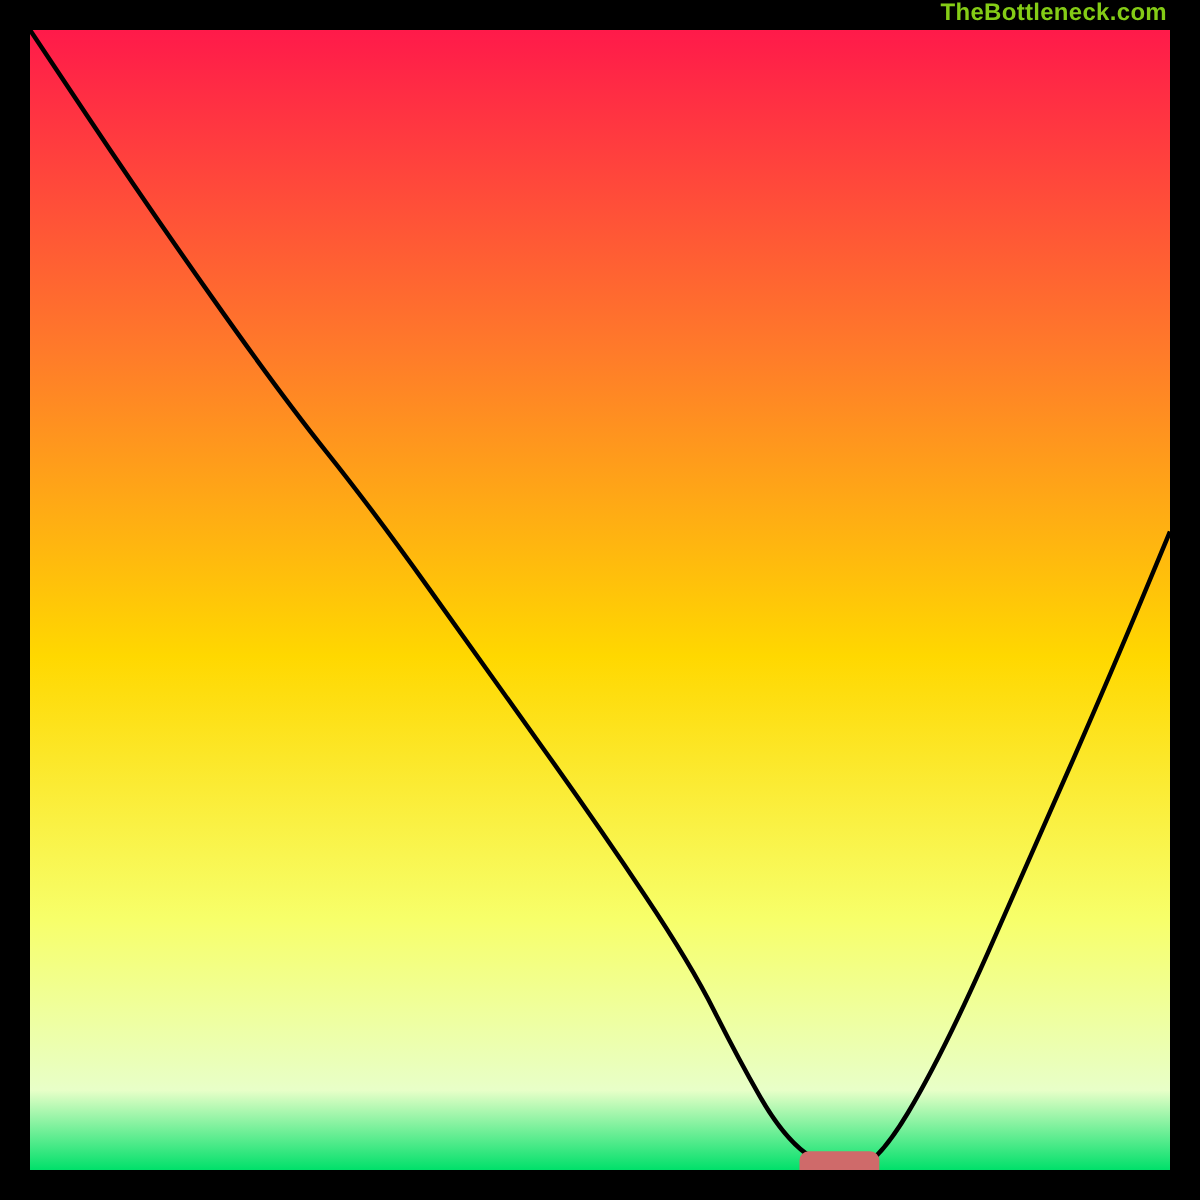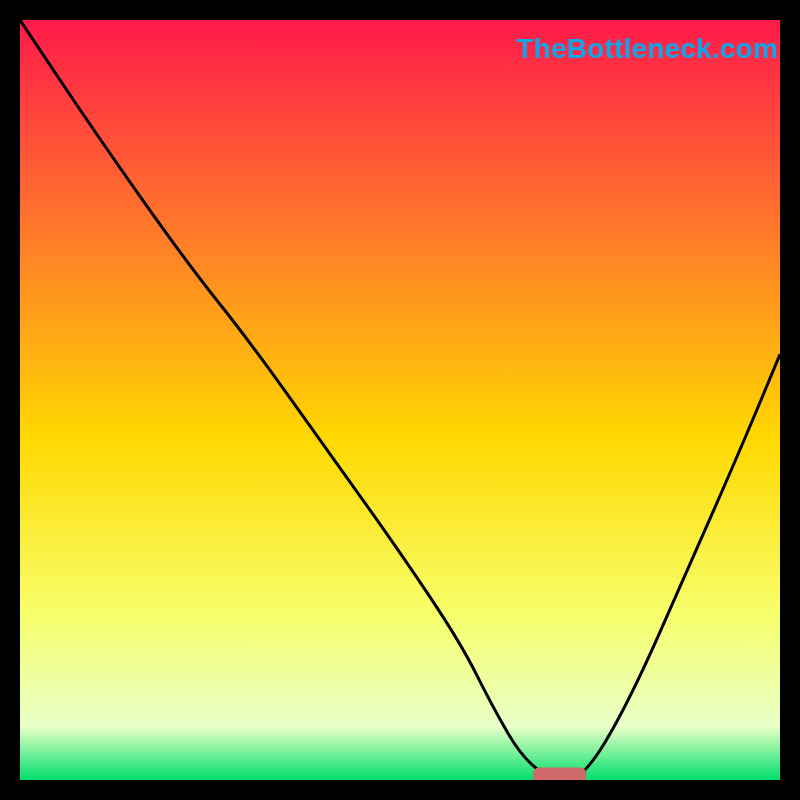--- a/index.html
+++ b/index.html
@@ -23,25 +23,24 @@
     left: 0;
     top: 0;
     width: 760px;
     height: 760px;
   }
   .watermark {
     position: absolute;
     top: 0px;
     right: 22px;
     font-family: Arial, Helvetica, sans-serif;
-    font-size: 28px;
+    font-size: 16px;
     font-weight: 600;
-    color: #0ea5e9;
+    color: #84cc16;
     letter-spacing: 0.2px;
-    margin-top: 33px;
   }
 </style>
 </head>
 <body>
 
 <div class="frame">
   <svg class="plot" viewBox="0 0 760 760" preserveAspectRatio="none">
     <defs>
       <linearGradient id="bg-grad" x1="0" y1="0" x2="0" y2="1">
           <stop offset="0.0%" stop-color="#ff1a4a"></stop>

